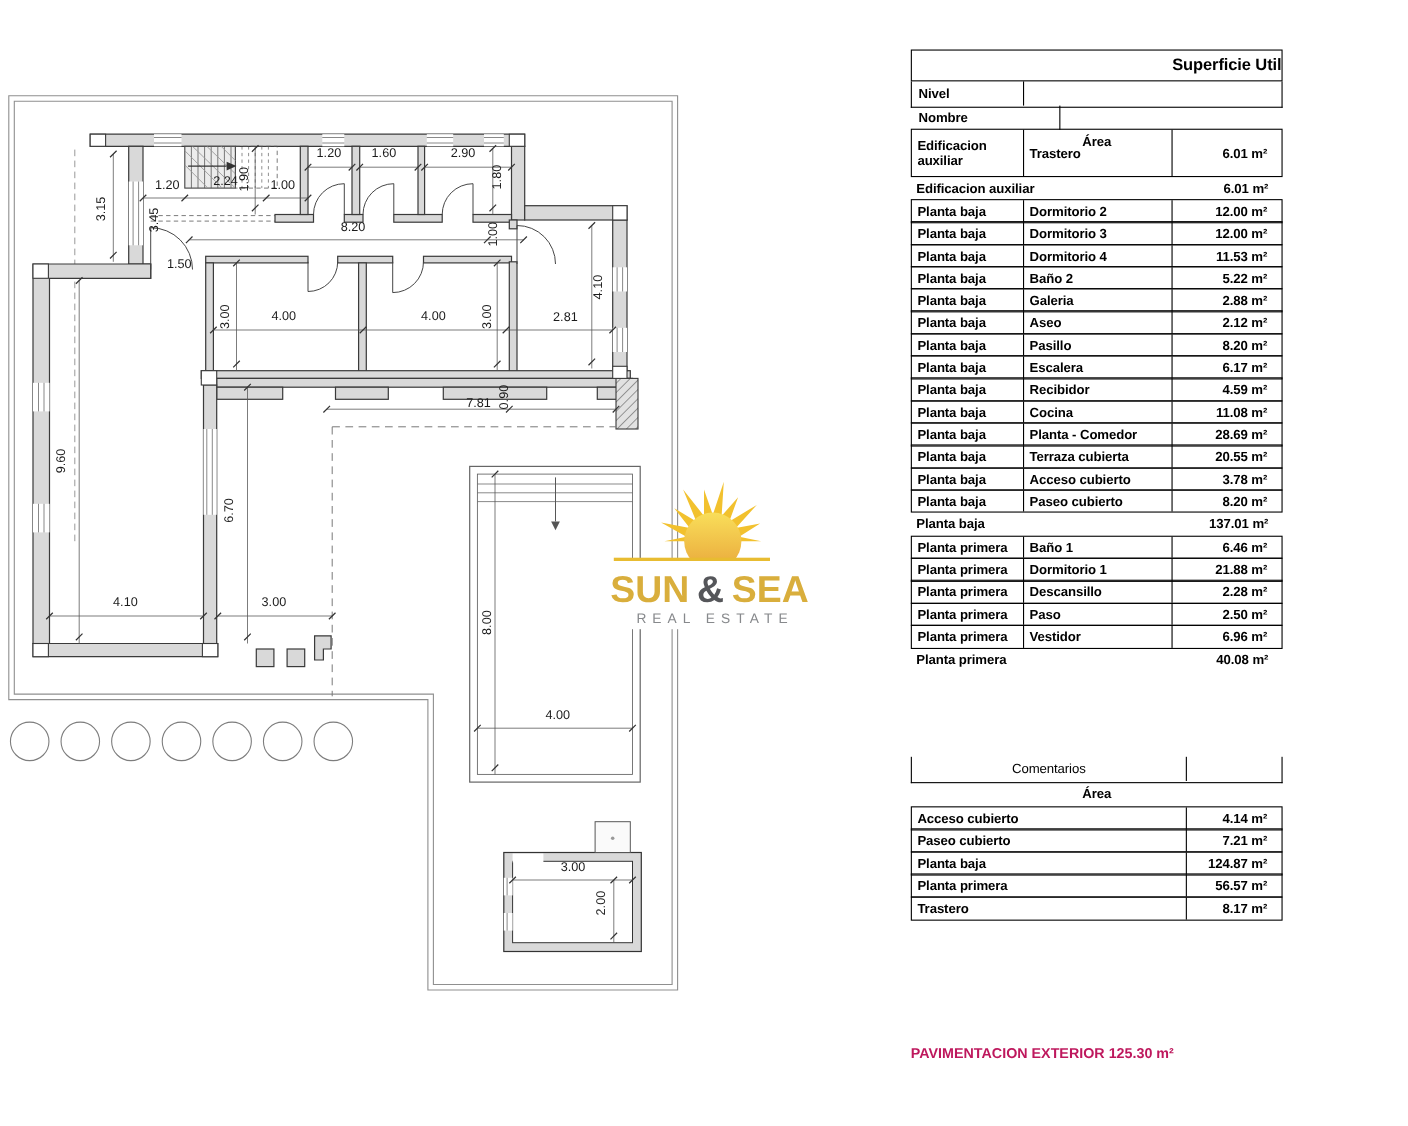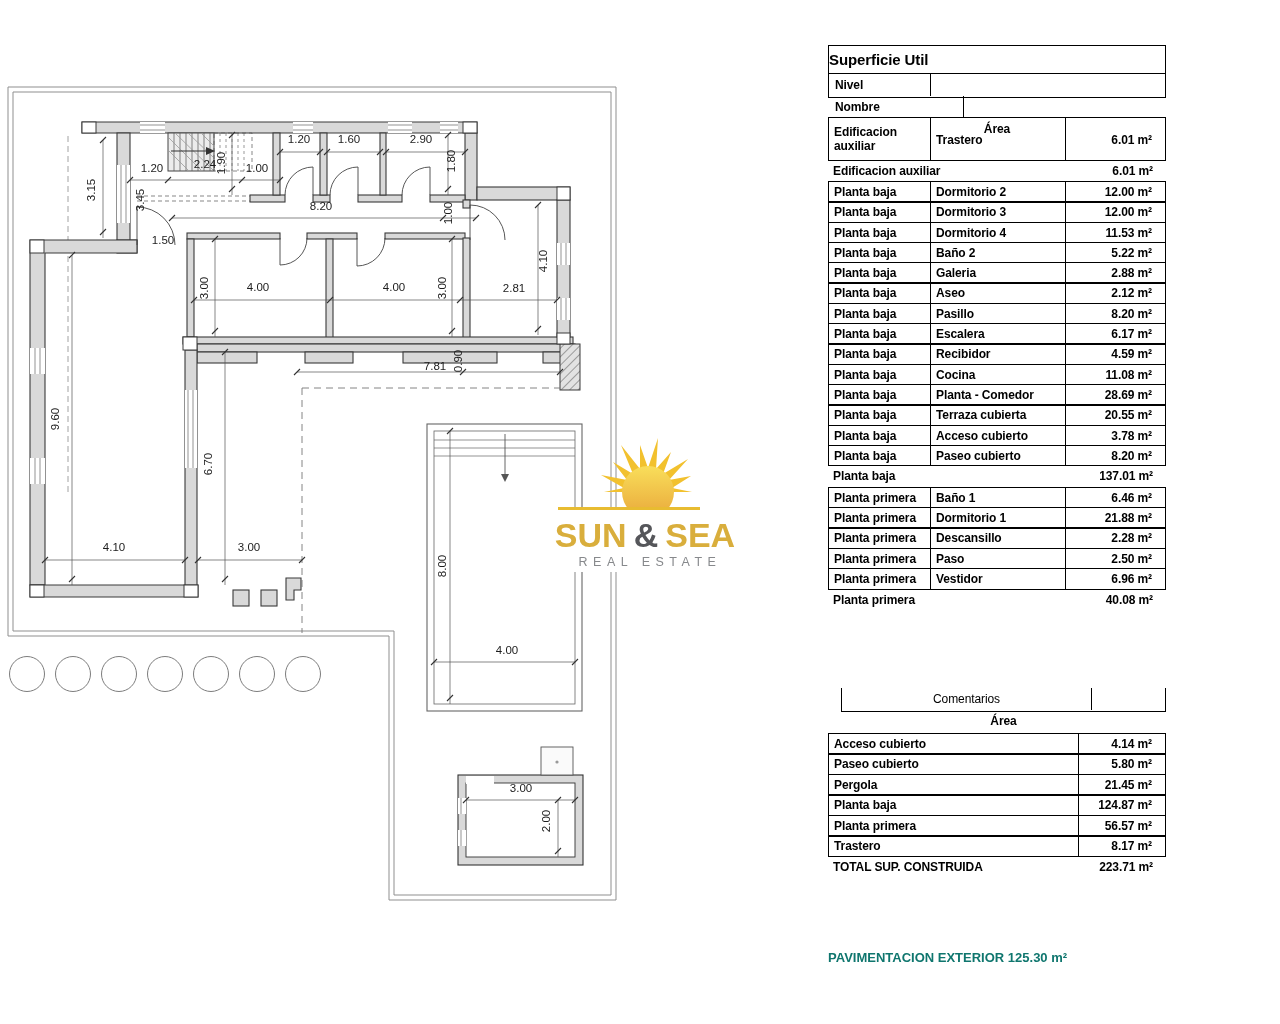--- a/index.html
+++ b/index.html
@@ -5,21 +5,21 @@
   html,body{margin:0;padding:0;background:#fff;}
   #page{position:relative;width:1280px;height:1024px;background:#fff;overflow:hidden;
         font-family:"Liberation Sans",sans-serif;}
   #plan-svg{position:absolute;left:0;top:0;}
 
   
   .tbl{position:absolute;left:828px;width:338px;color:#000;
        font-family:"Liberation Sans",sans-serif;font-weight:bold;font-size:12px;
        letter-spacing:-0.1px;box-sizing:border-box;}
   .tbl *{box-sizing:border-box;}
-  .tbl-title{border:1.6px solid #000;height:29px;line-height:27px;text-align:left;
+  .tbl-title{border:1.6px solid #000;height:29px;line-height:27px;text-align:right;
              font-size:15px;}
   .tbl-head{border:1.6px solid #000;border-top:none;display:flex;height:24px;line-height:22px;flex-direction:column;}
   .tbl-head .h{padding-left:6px;}
   .tbl-head .h.sep{border-right:1.3px solid #000;}
   .tbl-head .h.center{text-align:center;padding-left:0;}
   .rows{margin-top:20px;}
   .trow{display:flex;border:1.3px solid #000;margin-top:-1.3px;height:21.6px;line-height:20px;}
   .trow.tall{height:44px;}
   .trow.tall .c{line-height:44px;}
   .trow.tall .c.nivel{line-height:14px;padding-top:7px;}
@@ -29,32 +29,32 @@
   
   .u .c.nivel{width:102px;padding-left:5px;border-right:1.3px solid #000;}
   .u .c.nombre{width:135px;padding-left:5px;border-right:1.3px solid #000;}
   .u .c.area{flex:1;text-align:right;padding-right:13px;}
   .u .tbl-head .h.nivel{width:102px;}
   .u .tbl-head .h.nombre{width:135px;}
   .u .tbl-head .h.area{flex:1;}
   .u .srow .c.label{flex:1;padding-left:5px;}
   .u .srow .c.area{width:110px;text-align:right;padding-right:13px;}
   
-  .k .tbl-head{font-weight:normal;margin-left:13px;}
+  .k .tbl-head{font-weight:normal;}
   .k .tbl-head .h.area{font-weight:bold;}
   .k .c.nombre{width:250px;padding-left:5px;border-right:1.3px solid #000;}
   .k .c.area{flex:1;text-align:right;padding-right:13px;}
   .k .tbl-head .h.coment{width:250px;}
   .k .tbl-head .h.area{flex:1;}
   .k .srow .c.label{flex:1;padding-left:5px;}
   .k .srow .c.area{width:88px;text-align:right;padding-right:13px;}
   .k .rows{margin-top:22px;}
   .k .trow{height:21.8px;}
   #footnote{position:absolute;left:828px;top:950px;font-family:"Liberation Sans",sans-serif;
-            font-weight:bold;font-size:13px;color:#0f766e;}
+            font-weight:bold;font-size:13px;color:#be185d;}
 </style>
 </head>
 <body>
 
 <div id="page">
 
   <svg id="plan-svg" width="830" height="1024" viewBox="0 0 830 1024">
     <defs>
       <pattern id="hatch" width="6" height="6" patternUnits="userSpaceOnUse" patternTransform="rotate(45)">
         <rect width="6" height="6" fill="#e2e2e2"></rect>
@@ -407,39 +407,31 @@
       <div class="h coment sep center">Comentarios</div>
       <div class="h area center">Área</div>
     </div>
     <div class="rows" id="cons-rows">
         <div class="trow">
           <div class="c nombre">Acceso cubierto</div>
           <div class="c area">4.14 m²</div>
         </div>
         <div class="trow">
           <div class="c nombre">Paseo cubierto</div>
-          <div class="c area">5.80 m²</div>
-        </div>
-        <div class="trow">
-          <div class="c nombre">Pergola</div>
-          <div class="c area">21.45 m²</div>
+          <div class="c area">7.21 m²</div>
         </div>
         <div class="trow">
           <div class="c nombre">Planta baja</div>
           <div class="c area">124.87 m²</div>
         </div>
         <div class="trow">
           <div class="c nombre">Planta primera</div>
           <div class="c area">56.57 m²</div>
         </div>
         <div class="trow">
           <div class="c nombre">Trastero</div>
           <div class="c area">8.17 m²</div>
         </div>
-        <div class="srow total">
-          <div class="c label">TOTAL SUP. CONSTRUIDA</div>
-          <div class="c area">223.71 m²</div>
-        </div>
       </div>
   </div>
 
   <div id="footnote">PAVIMENTACION EXTERIOR 125.30 m²</div>
 </div>
 
 </body></html>

